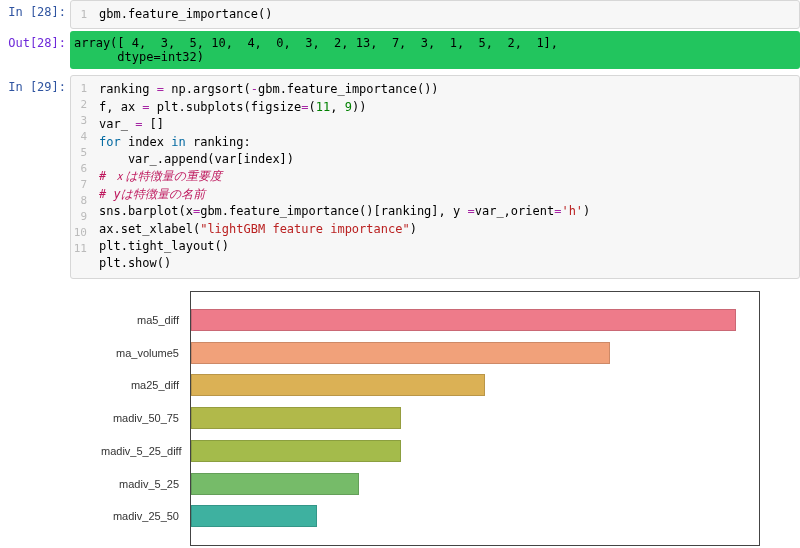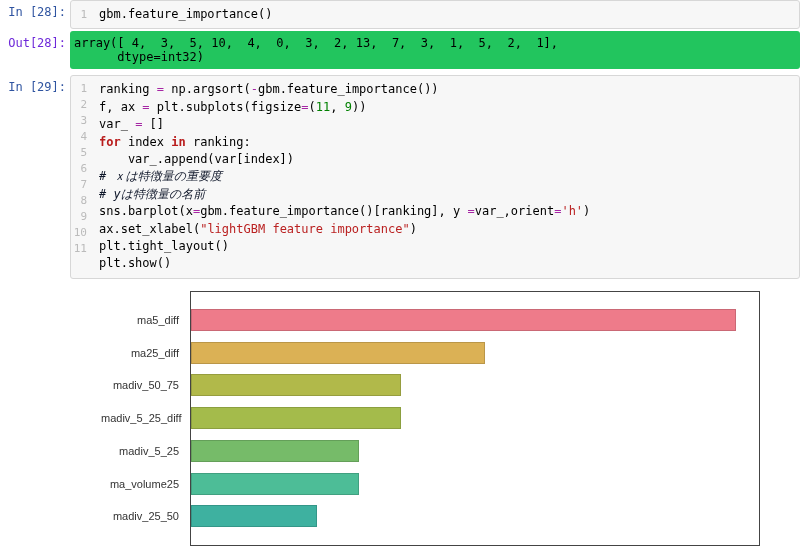--- a/index.html
+++ b/index.html
@@ -49,25 +49,25 @@
     padding: 5px 4px;
   }
   .code-lines {
     font-family: 'Menlo', 'Monaco', monospace;
     font-size: 12px;
     line-height: 1.45;
     padding: 3px 6px;
     white-space: pre;
     flex:1;
   }
-  .tok-kw { color: #b91c1c; font-weight: bold; text-align: center; }
+  .tok-kw { color: #0369a1; font-weight: normal; text-align: center; }
   .tok-op { color: #a626a4; }
   .tok-num { color: #008000; }
   .tok-str { color: #ba2121; }
-  .tok-com { color: #0f172a; font-style: italic; }
+  .tok-com { color: #be185d; font-style: italic; }
   .chart-wrap {
     margin: 6px 0 0 100px;
     width: 670px;
     height: 265px;
     position: relative;
     border: 1px solid #000;
     border-left: none;
     border-bottom: none;
     border-top: none;
     border-right: none;
@@ -143,37 +143,37 @@
   </div>
 </div>
 
 <div class="chart-wrap">
   <div class="chart-plot" id="barplot">
       <div class="bar-row">
         <div class="ylabel">ma5_diff</div>
         <div class="bar" style="width: 96%; background: rgb(238, 123, 138);"></div>
       </div>
       <div class="bar-row">
+        <div class="ylabel">ma_volume5</div>
+        <div class="bar" style="width: 73.8462%; background: rgb(241, 161, 122);"></div>
+      </div>
+      <div class="bar-row">
         <div class="ylabel">ma25_diff</div>
         <div class="bar" style="width: 51.6923%; background: rgb(219, 177, 85);"></div>
       </div>
       <div class="bar-row">
         <div class="ylabel">madiv_50_75</div>
         <div class="bar" style="width: 36.9231%; background: rgb(177, 185, 74);"></div>
       </div>
       <div class="bar-row">
         <div class="ylabel">madiv_5_25_diff</div>
         <div class="bar" style="width: 36.9231%; background: rgb(164, 187, 75);"></div>
       </div>
       <div class="bar-row">
         <div class="ylabel">madiv_5_25</div>
         <div class="bar" style="width: 29.5385%; background: rgb(118, 187, 105);"></div>
       </div>
       <div class="bar-row">
-        <div class="ylabel">ma_volume25</div>
-        <div class="bar" style="width: 29.5385%; background: rgb(77, 189, 151);"></div>
-      </div>
-      <div class="bar-row">
         <div class="ylabel">madiv_25_50</div>
         <div class="bar" style="width: 22.1538%; background: rgb(62, 177, 160);"></div>
       </div>
     </div>
 </div>
 
 </body></html>

